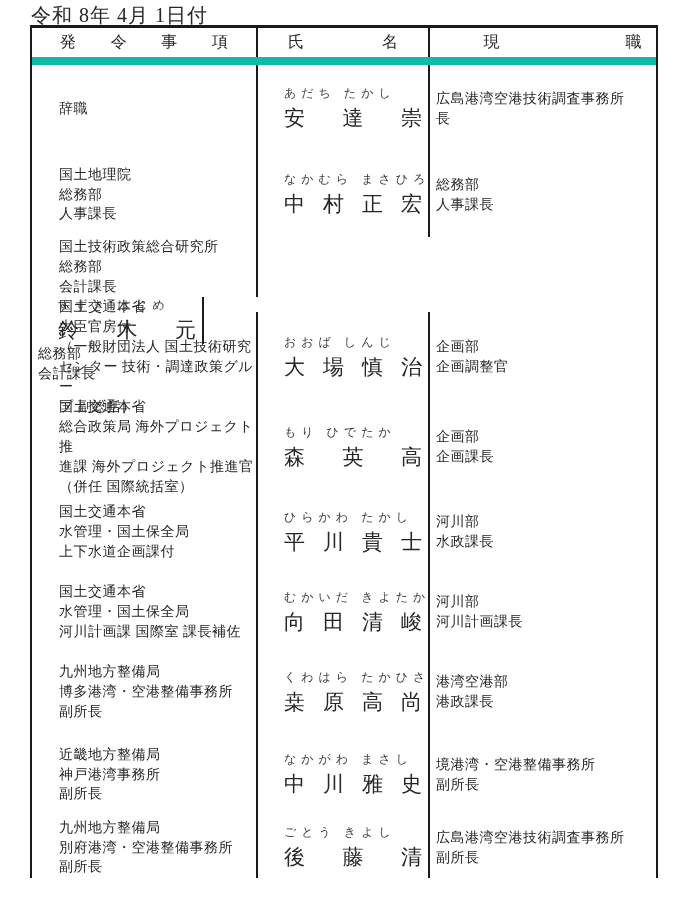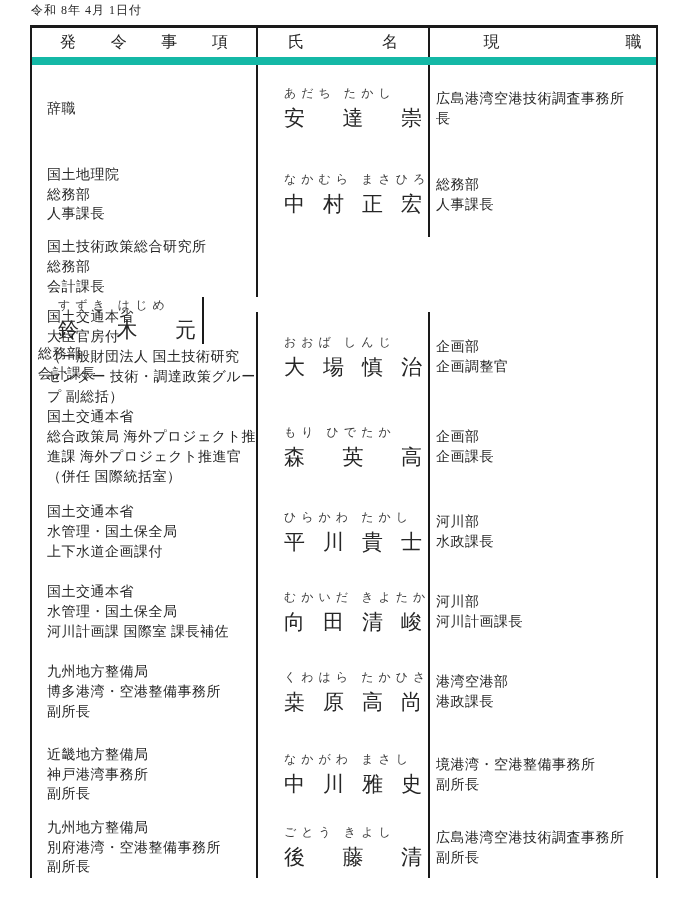--- a/index.html
+++ b/index.html
@@ -13,21 +13,21 @@
     height: 917px;
     background: #ffffff;
     font-family: "Liberation Serif", "DejaVu Serif", serif;
     color: #262626;
     overflow: hidden;
   }
   .date-label {
     position: absolute;
     left: 31px;
     top: 2px;
-    font-size: 12px;
+    font-size: 20px;
     letter-spacing: 1px;
     white-space: pre;
   }
   .ptable {
     position: absolute;
     left: 30px;
     top: 25px;
     width: 628px;
     border-top: 3px solid #1a1a1a;
     border-left: 2px solid #1a1a1a;
@@ -63,21 +63,21 @@
     display: flex;
     align-items: center;
     box-sizing: border-box;
   }
   .cell {
     box-sizing: border-box;
     align-self: stretch;
     display: flex;
     align-items: center;
   }
-  .c-item { padding-left: 15px; align-items: center; }
+  .c-item { padding-left: 27px; align-items: center; }
   .c-pos  { padding-left: 6px; padding-right: 20px; }
   .bind-item, .bind-pos {
     font-size: 14px;
     line-height: 1.42;
     white-space: pre-line;
     letter-spacing: 0.5px;
   }
   .c-name { padding-left: 26px; }
   .name-block { display: block; }
   .bind-kana {

